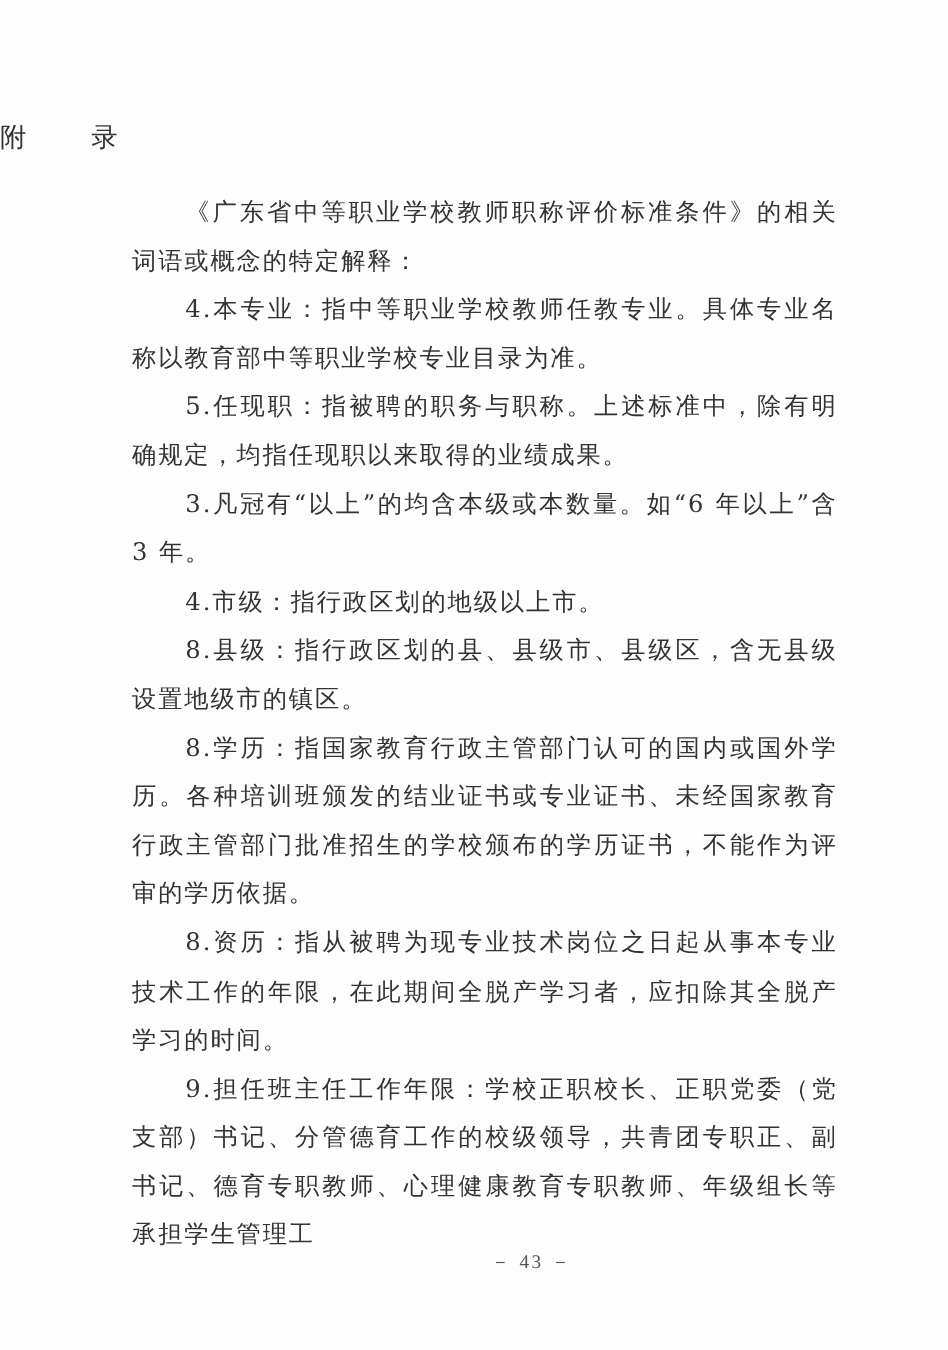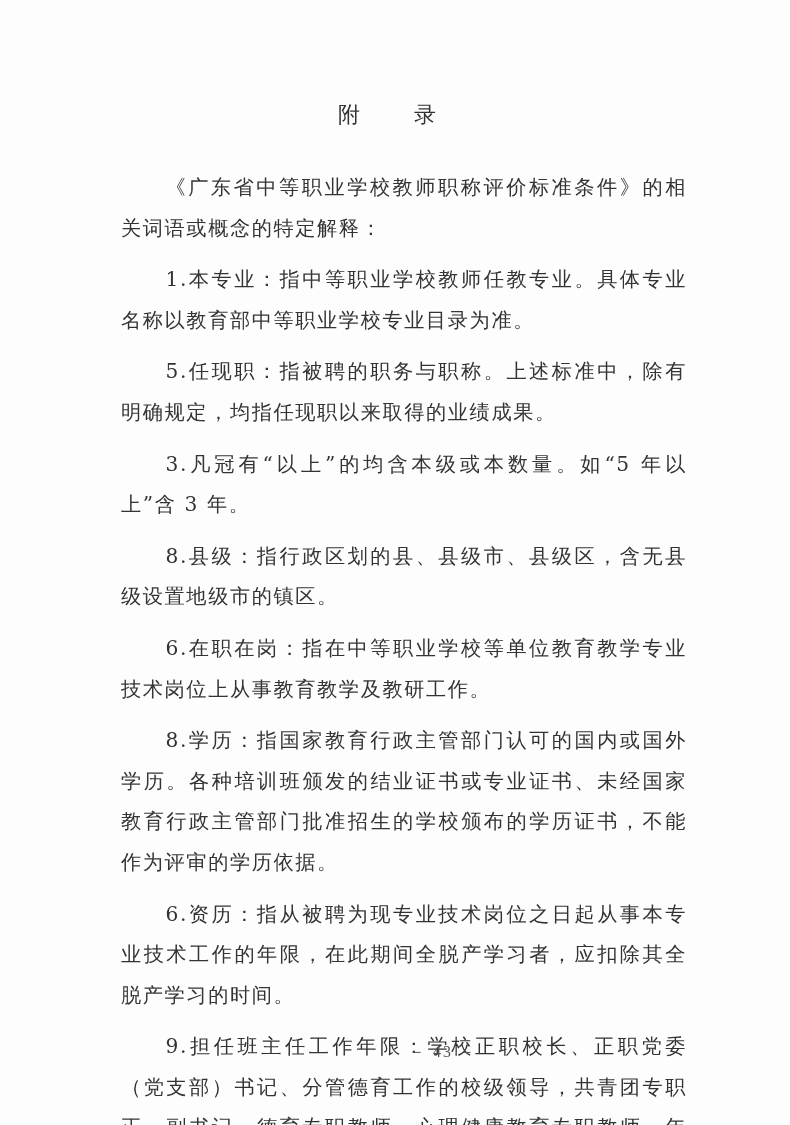--- a/index.html
+++ b/index.html
@@ -20,40 +20,39 @@
       left: 0; top: 0;
       width: 790px;
       height: 1125px;
       background: #fdfdfd;
     }
     .title {
       position: absolute;
       top: 100px;
       left: 0;
       width: 790px;
-      text-align: center;
       font-family: Liberation Serif, serif;
       font-size: 22px;
       letter-spacing: 16px;
       color: #333;
       font-weight: normal;
     }
     .body {
       position: absolute;
       top: 156px;
       left: 110px;
       width: 588px;
       font-size: 20.2px;
       line-height: 40.6px;
       letter-spacing: 1.6px;
       text-align: justify;
       color: #333;
     }
     .para {
-      margin: 11px;
+      margin: 0;
       text-indent: 2.2em;
     }
     .para.lead { }
     .pagenum {
       position: absolute;
       top: 1042px;
       left: 0;
       width: 790px;
       text-align: center;
       font-family: "Liberation Serif", serif;
@@ -64,24 +63,24 @@
     }
   </style>
 </head>
 <body>
 
 <div class="page">
   <div class="title">附　录</div>
 
   <div class="body">
     <p class="para lead">《广东省中等职业学校教师职称评价标准条件》的相关词语或概念的特定解释：</p>
-    <p class="para">1.本专业：指中等职业学校教师任教专业。具体专业名称以教育部中等职业学校专业目录为准。</p>
+    <p class="para">4.本专业：指中等职业学校教师任教专业。具体专业名称以教育部中等职业学校专业目录为准。</p>
     <p class="para">5.任现职：指被聘的职务与职称。上述标准中，除有明确规定，均指任现职以来取得的业绩成果。</p>
-    <p class="para">3.凡冠有“以上”的均含本级或本数量。如“5 年以上”含 3 年。</p>
+    <p class="para">3.凡冠有“以上”的均含本级或本数量。如“6 年以上”含 3 年。</p>
+    <p class="para">4.市级：指行政区划的地级以上市。</p>
     <p class="para">8.县级：指行政区划的县、县级市、县级区，含无县级设置地级市的镇区。</p>
-    <p class="para">6.在职在岗：指在中等职业学校等单位教育教学专业技术岗位上从事教育教学及教研工作。</p>
     <p class="para">8.学历：指国家教育行政主管部门认可的国内或国外学历。各种培训班颁发的结业证书或专业证书、未经国家教育行政主管部门批准招生的学校颁布的学历证书，不能作为评审的学历依据。</p>
-    <p class="para">6.资历：指从被聘为现专业技术岗位之日起从事本专业技术工作的年限，在此期间全脱产学习者，应扣除其全脱产学习的时间。</p>
+    <p class="para">8.资历：指从被聘为现专业技术岗位之日起从事本专业技术工作的年限，在此期间全脱产学习者，应扣除其全脱产学习的时间。</p>
     <p class="para">9.担任班主任工作年限：学校正职校长、正职党委（党支部）书记、分管德育工作的校级领导，共青团专职正、副书记、德育专职教师、心理健康教育专职教师、年级组长等承担学生管理工</p>
   </div>
 
   <div class="pagenum">－ 43 －</div>
 </div>
 
 </body></html>

